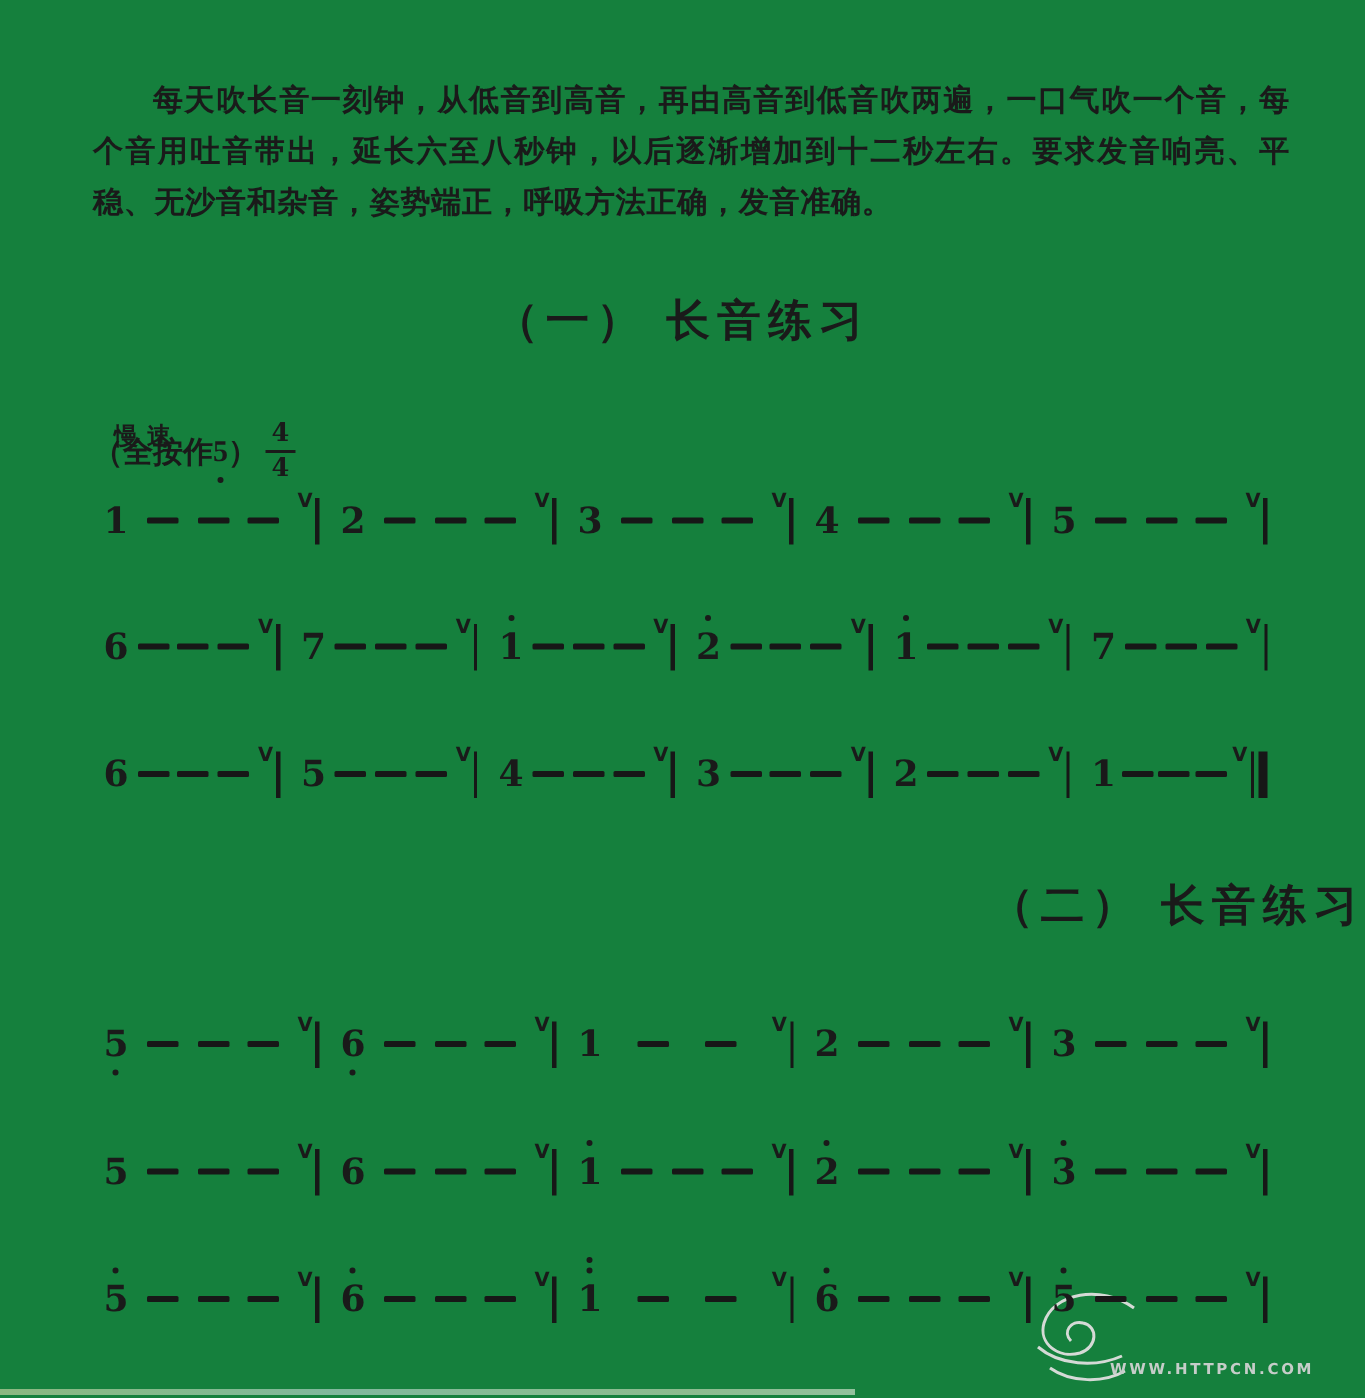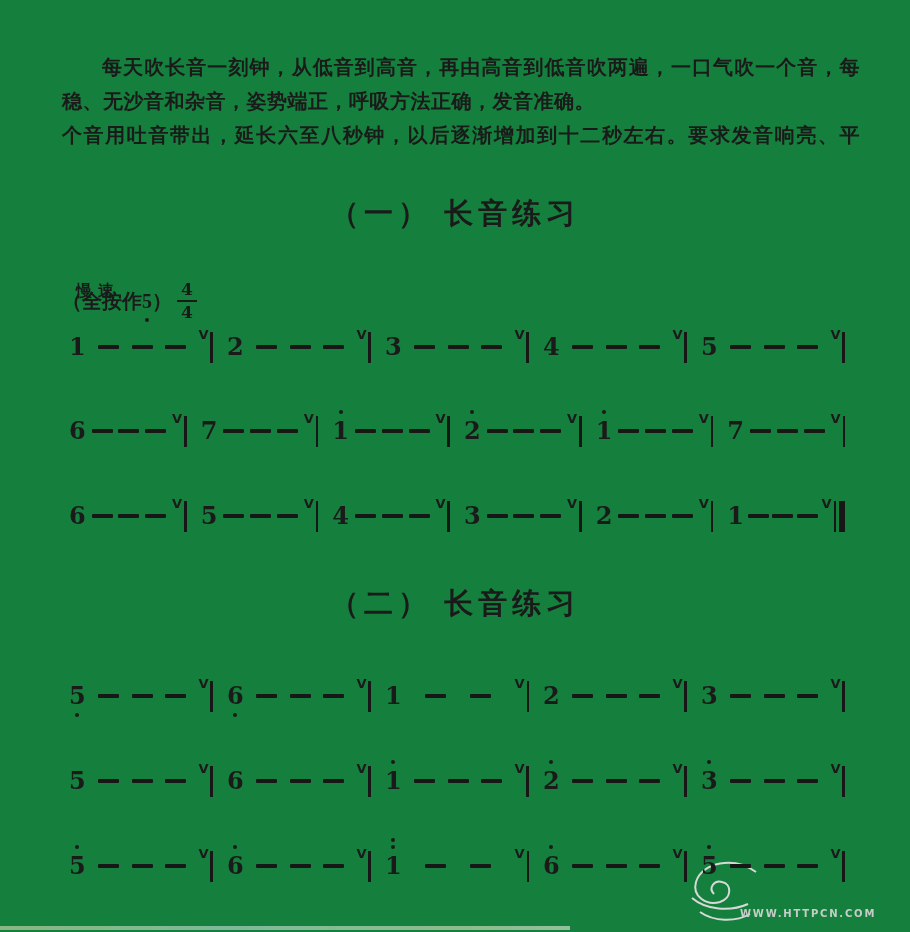--- a/index.html
+++ b/index.html
@@ -9,21 +9,21 @@
   
   #intro{position:absolute;left:62px;top:50px;width:798px;font-weight:700;
          font-size:20px;line-height:34px;letter-spacing:.5px;}
   .intro-line{white-space:nowrap;}
   .intro-line.justify{text-align:justify;text-align-last:justify;white-space:normal;}
   .intro-line.first{text-indent:2em;}
 
   
   .sec-title{position:absolute;left:0;width:910px;text-align:center;font-weight:700;
              font-size:29px;letter-spacing:5px;}
-  #title1{top:194px;} #title2{top:584px;}
+  #title1{top:194px;} #title2{top:584px;text-align:right;}
 
   
   #keysig{position:absolute;left:62px;top:260px;height:50px;display:flex;align-items:center;
           font-weight:700;font-size:20px;margin-top:16px;}
   .note-rel{position:relative;display:inline-block;}
   .fraction{display:inline-flex;flex-direction:column;align-items:center;line-height:1;
             font-weight:700;font-size:17px;margin-left:5px;font-family:"DejaVu Serif",serif;}
   .frac-top{border-bottom:2.2px solid #1a1a1a;padding:0 4px 2px;}
   .frac-bot{padding-top:2px;}
   #tempo{position:absolute;left:76px;top:281px;font-weight:700;font-size:16px;letter-spacing:6px;}
@@ -59,22 +59,22 @@
   #strip{position:absolute;left:0;top:926px;width:570px;height:4px;opacity:.55;
          background:linear-gradient(90deg,#ece5b8,#dfe9cf,#d9e5ec,#e3eddb,#efecd2,#f7f6ea);}
 </style>
 </head>
 <body>
 
 <div id="page">
 
   <div id="intro">
     <div class="intro-line justify first">每天吹长音一刻钟，从低音到高音，再由高音到低音吹两遍，一口气吹一个音，每</div>
+    <div class="intro-line justify">个音用吐音带出，延长六至八秒钟，以后逐渐增加到十二秒左右。要求发音响亮、平</div>
     <div class="intro-line">稳、无沙音和杂音，姿势端正，呼吸方法正确，发音准确。</div>
-    <div class="intro-line justify">个音用吐音带出，延长六至八秒钟，以后逐渐增加到十二秒左右。要求发音响亮、平</div>
   </div>
 
   <div id="title1" class="sec-title">（一） 长音练习</div>
 
   <div id="keysig">
     <span>（全按作</span>
       <span class="note-rel"><span>5</span><span class="odot below"></span></span>
       <span>）</span>
     <span class="fraction">
       <span class="frac-top">4</span>

